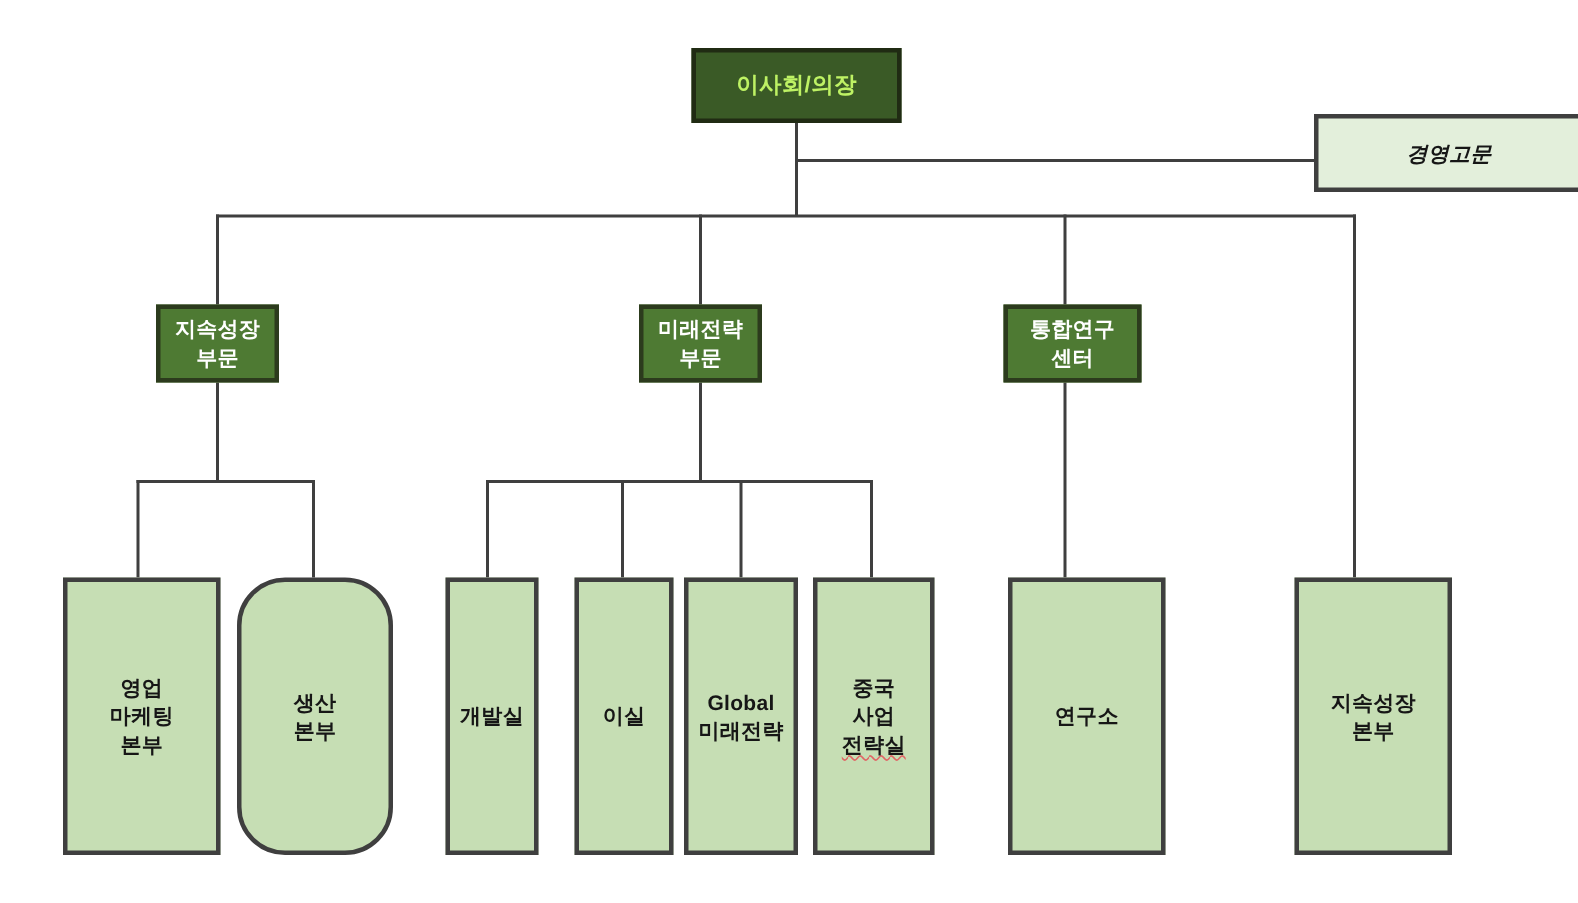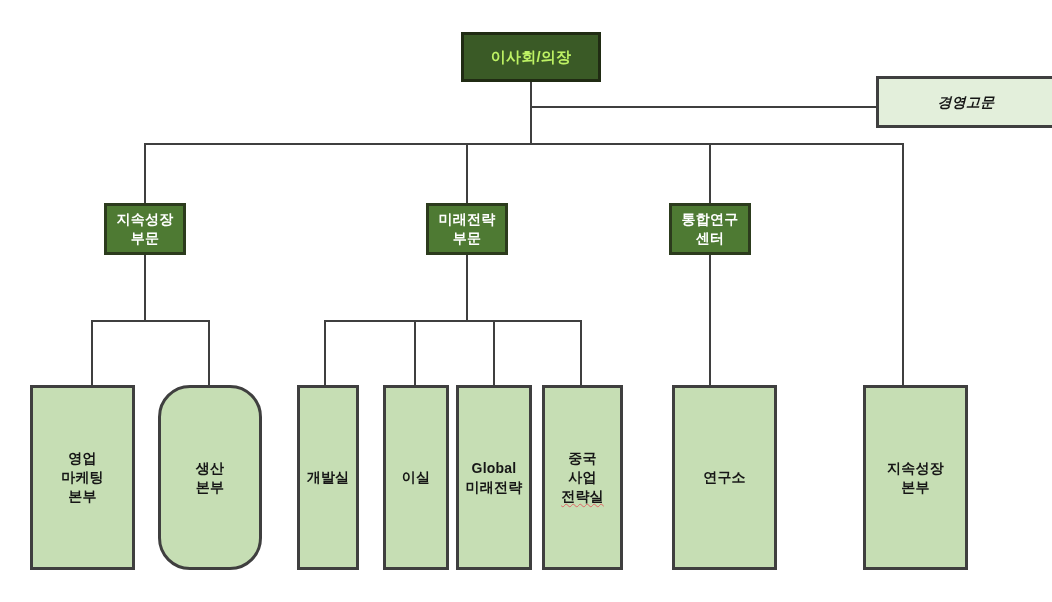--- a/index.html
+++ b/index.html
@@ -104,26 +104,26 @@
   <div class="node mid" style="left:104px; top:203px; width:82px; height:52px;">
     <span class="lbl">지속성장
 부문</span>
   </div>
 
   <div class="node mid" style="left:426px; top:203px; width:82px; height:52px;">
     <span class="lbl">미래전략
 부문</span>
   </div>
 
-  <div class="node mid" style="left:669px; top:203px; width:82px; height:52px;">
+  <div class="node mid" style="left:669px; top:203px; width:92px; height:52px;">
     <span class="lbl">통합연구
 센터</span>
   </div>
 
-  <div class="node light" style="left:30px; top:385px; width:105px; height:185px;">
+  <div class="node light" style="left:42px; top:385px; width:105px; height:185px;">
     <span class="lbl">영업
 마케팅
 본부</span>
   </div>
 
   <div class="node light" style="left:158px; top:385px; width:104px; height:185px;border-radius:32px;">
     <span class="lbl">생산
 본부</span>
   </div>
 

